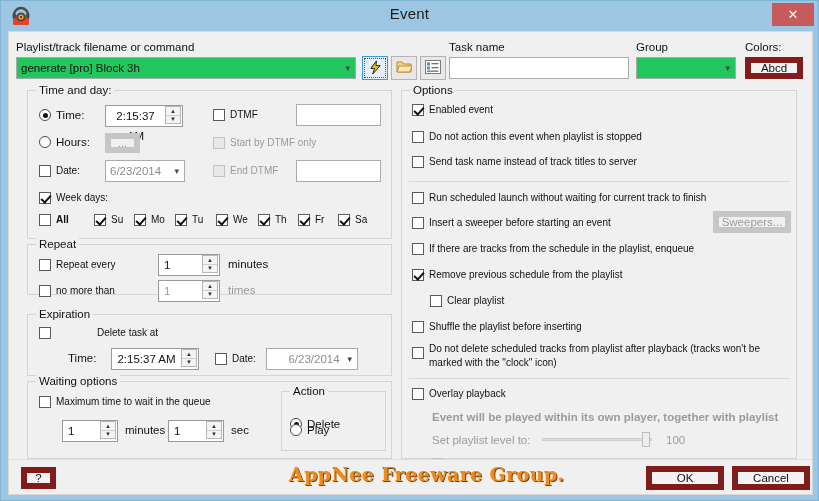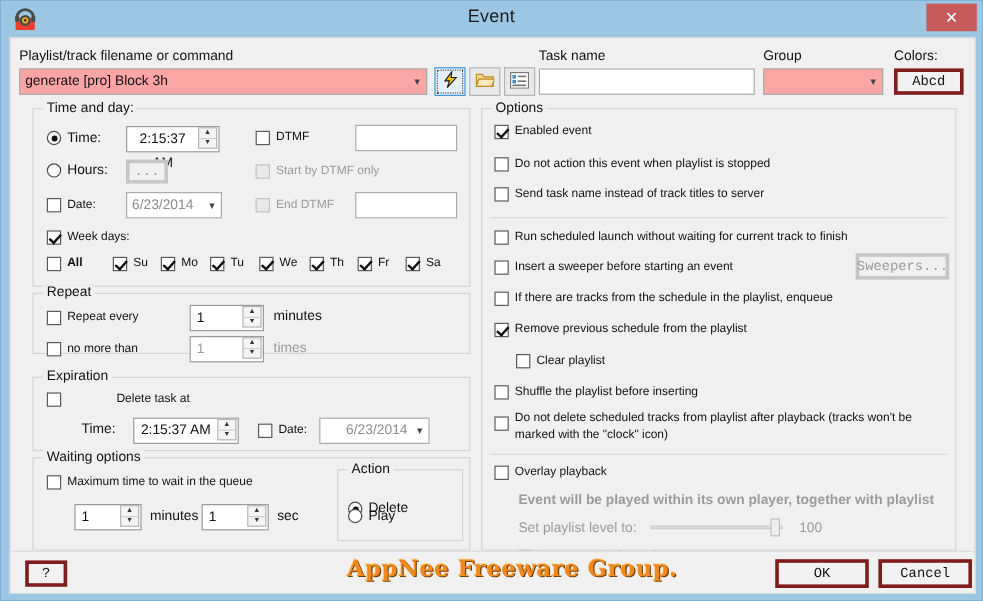--- a/index.html
+++ b/index.html
@@ -36,21 +36,21 @@
   }
   
   .client{
     position:absolute;left:7px;top:30px;width:805px;height:463px;
     background:#f0f0f0;border:1px solid #d8d8d8;box-sizing:border-box;
   }
   
   .toprow-label{position:absolute;font-size:11.5px;color:#111;}
   .combo{
     position:absolute;box-sizing:border-box;
-    background:#fca5a5;border:1px solid #ababab;
+    background:#22c55e;border:1px solid #ababab;
     height:22px;line-height:20px;font-size:11.5px;padding-left:4px;
     color:#111;overflow:hidden;white-space:nowrap;
   }
   .combo .arrow{
     position:absolute;right:5px;top:0;height:20px;line-height:20px;
     font-size:9px;color:#444;
   }
   .combo.disabledlook{color:#8c8c8c;background:#fff;}
   .textbox{
     position:absolute;box-sizing:border-box;background:#fff;
@@ -58,22 +58,22 @@
     font-size:11.5px;padding-left:4px;color:#111;
   }
   .iconbtn{
     position:absolute;box-sizing:border-box;width:26px;height:24px;
     background:#e8e8e8;border:1px solid #b4b4b4;cursor:pointer;
     display:flex;align-items:center;justify-content:center;
   }
   .iconbtn.sel{border:1px solid #3c9ade;background:#e3f0fb;outline:1px dotted #555;outline-offset:-3px;}
   .btn{
     position:absolute;box-sizing:border-box;background:#f2f2f2;
-    border:3px solid #7f1d1d;font-size:11.5px;color:#111;cursor:pointer;
-    display:flex;align-items:center;justify-content:center;font-family:Liberation Mono, monospace;
+    border:6px solid #7f1d1d;font-size:11.5px;color:#111;cursor:pointer;
+    display:flex;align-items:center;justify-content:center;
   }
   .btn.disabled{color:#9b9b9b;background:#f0f0f0;border-color:#c6c6c6;cursor:default;}
   
   .group{
     position:absolute;box-sizing:border-box;
     border:1px solid #d4d4d4;background:transparent;
   }
   .group > .g-title{
     position:absolute;top:-7px;left:8px;background:#f0f0f0;
     padding:0 3px;font-size:11.5px;color:#111;

